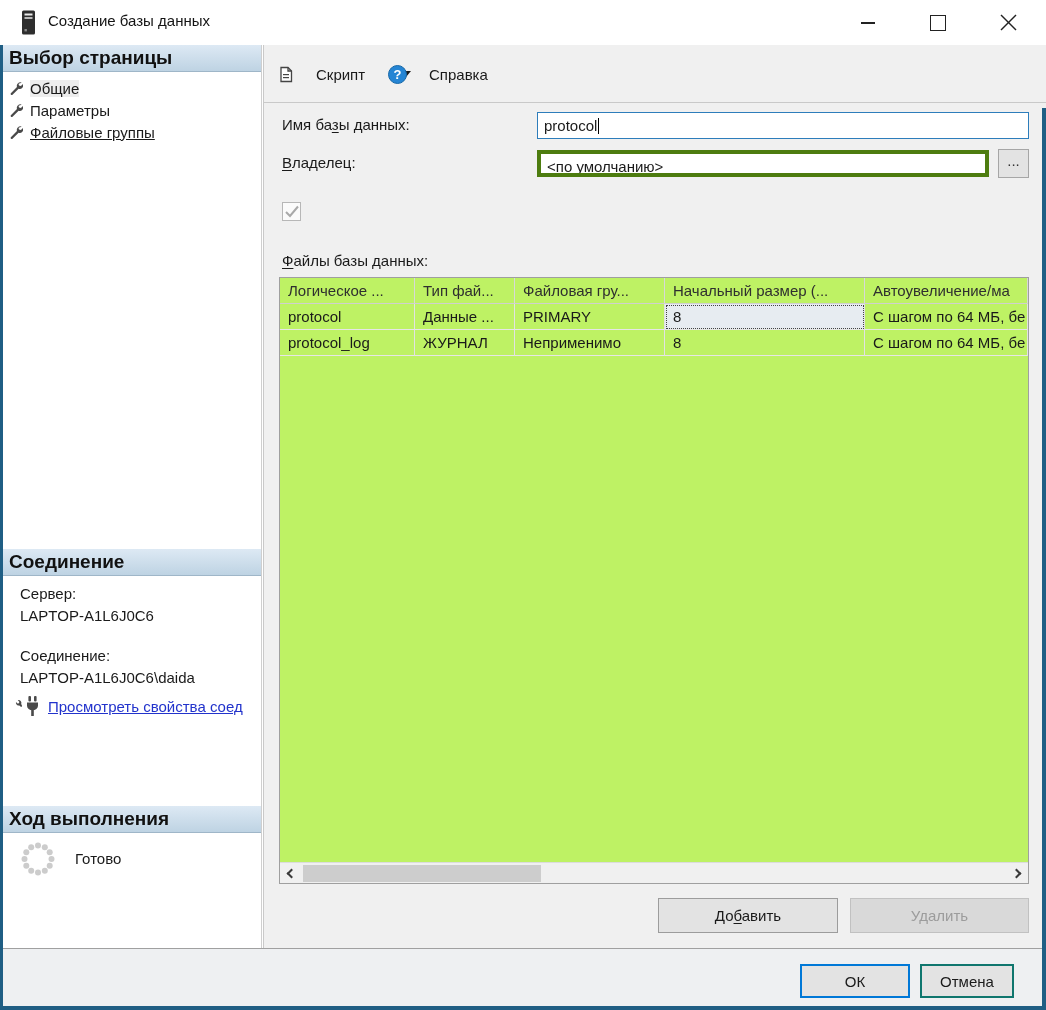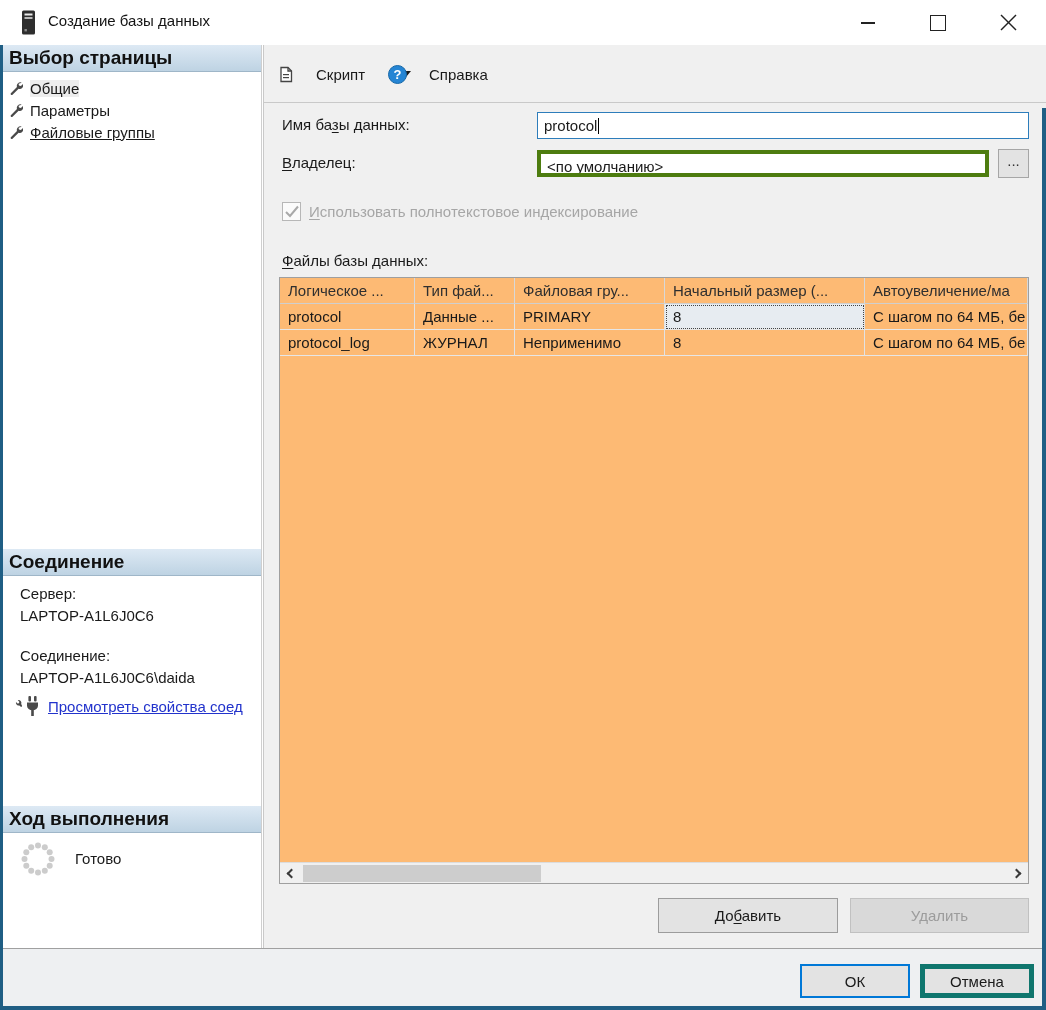--- a/index.html
+++ b/index.html
@@ -57,41 +57,41 @@
   .mn { text-decoration:underline; text-underline-offset:2px; }
   .txt-input { position:absolute; background:#fff; border:4px solid #4d7c0f; height:27px; line-height:25px; padding-left:6px; white-space:nowrap; overflow:hidden; }
   .txt-input.focused { border:1px solid #2d7dbb; }
   .caret-i { display:inline-block; width:1px; height:16px; background:#000; vertical-align:-3px; margin-left:1px; }
   .browse-btn { position:absolute; width:31px; height:29px; background:#e3e3e3; border:1px solid #a6a6a6; text-align:center; line-height:22px; color:#333; cursor:pointer; }
   .checkbox { position:absolute; width:19px; height:19px; background:#fbfbfb; border:1px solid #b7b7b7; }
   .checkbox svg { position:absolute; left:2px; top:2px; }
   .disabled-label { color:#a6a6a6; }
 
   
-  .tablebox { position:absolute; left:15px; top:174px; width:750px; height:607px; background:#fdba74; border:1px solid #9f9f9f; overflow:hidden; }
+  .tablebox { position:absolute; left:15px; top:174px; width:750px; height:607px; background:#bef264; border:1px solid #9f9f9f; overflow:hidden; }
   .tgrid { display:grid; grid-template-columns:135px 100px 150px 200px 1fr; }
   .tcell { height:26px; line-height:25px; padding-left:8px; border-right:1px solid #e2e2e2; border-bottom:1px solid #e6e6e6; white-space:nowrap; overflow:hidden; }
   .thead .tcell { color:#2f2f2f; border-right:1px solid #d8d8d8; border-bottom:1px solid #cfcfcf; }
   .tcell.sel { background:#e7ecf1; outline:1px dotted #444; outline-offset:-2px; }
   .hscroll { position:absolute; left:0; bottom:0; width:100%; height:21px; background:#f0f0f0; border-top:1px solid #dcdcdc; }
   .scroll-arrow { position:absolute; top:0; width:20px; height:20px; display:flex; align-items:center; justify-content:center; cursor:pointer; }
   .scroll-arrow.left { left:0; } .scroll-arrow.right { right:0; }
   .chev { width:7px; height:7px; border-left:2px solid #3a3a3a; border-bottom:2px solid #3a3a3a; }
   .chev.l { transform:rotate(45deg); margin-left:3px; }
   .chev.r { transform:rotate(225deg); margin-right:3px; }
   .scroll-thumb { position:absolute; left:23px; top:2px; width:238px; height:17px; background:#cdcdcd; cursor:pointer; }
 
   .btn { background:#e3e3e3; border:1px solid #9c9c9c; text-align:center; cursor:pointer; font-size:15px; color:#1a1a1a; font-family:"Liberation Sans",sans-serif; }
   .add-btn { position:absolute; left:394px; top:795px; width:180px; height:35px; }
   .remove-btn { position:absolute; left:586px; top:795px; width:179px; height:35px; background:#d9d9d9; border:1px solid #c1c1c1; color:#9c9c9c; cursor:default; }
 
   
   .footer { position:absolute; left:0; top:948px; width:1046px; height:58px; background:#eef0f2; border-top:1px solid #a0a0a0; }
   .ok-btn { position:absolute; left:800px; top:15px; width:110px; height:34px; border:2px solid #0078d7; }
-  .cancel-btn { position:absolute; left:920px; top:15px; width:114px; height:34px; border:5px solid #0f766e; }
+  .cancel-btn { position:absolute; left:920px; top:15px; width:94px; height:34px; border:2px solid #0f766e; }
 </style>
 </head>
 <body>
 
 <div class="dialog">
 
   <div class="titlebar">
     <svg class="app-icon" viewBox="0 0 16 25">
       <rect x="1" y="0.5" width="13" height="24" rx="1.5" fill="#2e2e2e"></rect>
       <rect x="3.5" y="3.5" width="8" height="2" fill="#eaeaea"></rect>
@@ -206,23 +206,20 @@
       <div class="txt-input" style="left:273px; top:47px; width:452px;">
         <span>&lt;по умолчанию&gt;</span>
       </div>
       <div class="browse-btn" style="left:734px; top:46px;">...</div>
 
       <div class="checkbox" style="left:18px; top:99px;">
         <svg width="14" height="13" viewBox="0 0 14 13">
           <polyline points="1,7 5,11 13,1.5" fill="none" stroke="#a9a9a9" stroke-width="2"></polyline>
         </svg>
       </div>
-      <div class="f-label disabled-label" style="left:45px; top:100px;">
-        <span class="mn">И</span><span>спользовать полнотекстовое индексирование</span>
-      </div>
 
       <div class="f-label" style="left:18px; top:149px;">
         <span class="mn">Ф</span><span>айлы базы данных:</span>
       </div>
 
       <div class="tablebox">
         <div class="tgrid thead">
           <div class="tcell">Логическое ...</div>
           <div class="tcell">Тип фай...</div>
           <div class="tcell">Файловая гру...</div>

